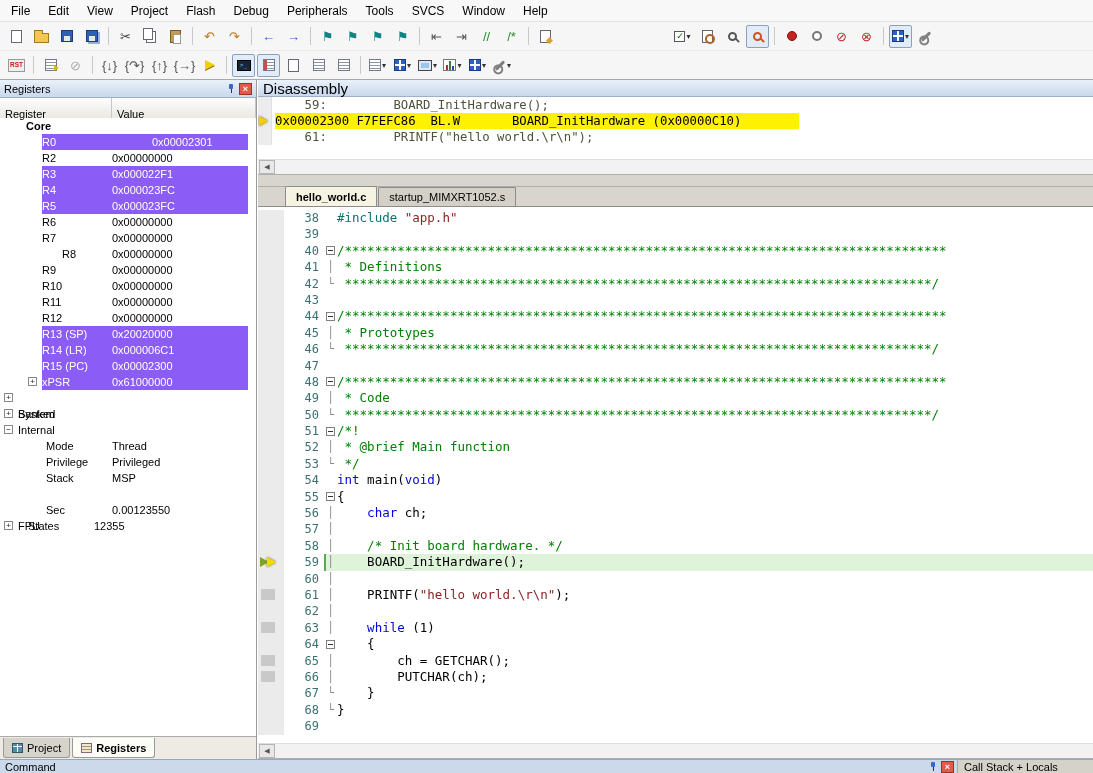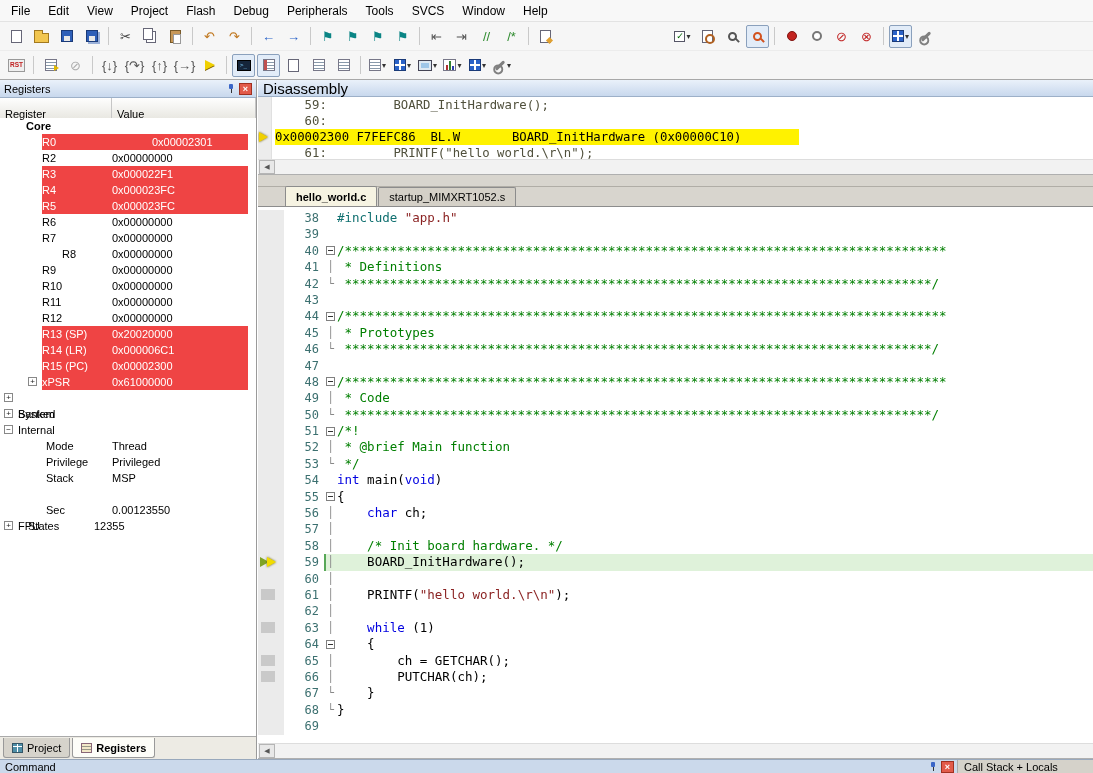--- a/index.html
+++ b/index.html
@@ -62,21 +62,21 @@
   .pin::after{content:"";position:absolute;left:4.5px;top:6px;width:1px;height:4px;background:#333}
   .closebox{width:13px;height:12px;background:#E25A4A;border:1px solid #A03020;color:#fff;font-size:9px;line-height:10px;text-align:center;font-weight:bold;display:inline-block}
   .closebox::before{content:"×"}
   .reg-head{display:flex;height:17px;font-size:11px;flex:none;border-bottom:1px solid #CFCFCF}
   .reg-head>div{background:linear-gradient(#FEFEFE,#E9E8E2);border-right:1px solid #C6C6C6;padding:10px 5px;white-space:nowrap}
   .reg-head .c0{width:112px;flex:none}
   .reg-head .c1{flex:1}
   .reg-tree{flex:1;overflow:hidden;padding-top:3px;position:relative}
   .reg-row{position:relative;height:16px;font-size:11px}
   .rowc{position:absolute;top:0;bottom:0;right:8px;display:flex;align-items:center;white-space:nowrap}
-  .reg-row.selected .rowc{background:#ef4444;color:#fff}
+  .reg-row.selected .rowc{background:#8b5cf6;color:#fff}
   .rvalue{position:absolute;white-space:nowrap}
   .exp{position:absolute;top:3px;width:9px;height:9px;border:1px solid #888;background:#fff;font-size:8px;line-height:7px;text-align:center;color:#222}
   .left-tabs{flex:none;height:23px;background:#EDEBE4;border-top:1px solid #AAA;display:flex;align-items:flex-start;padding:1px 3px 0}
   .ltab{height:20px;display:flex;align-items:center;gap:4px;padding:0 8px;border:1px solid #999;border-top:none;border-radius:0 0 3px 3px;background:#D6D3CB;font-size:11px;margin-right:2px}
   .ltab.active{background:#FDFDF8;font-weight:bold}
   .mini-grid{width:11px;height:10px;background:linear-gradient(#fff,#fff) 50% 0/1px 100% no-repeat,linear-gradient(#fff,#fff) 0 33%/100% 1px no-repeat,#4E8FA8;border:1px solid #356}
   .mini-list{width:11px;height:10px;border:1px solid #867;background:repeating-linear-gradient(#F2E8C8 0 2px,#998 2px 3px)}
 
   .right{position:absolute;left:258px;top:80px;right:0;bottom:14px;display:flex;flex-direction:column;background:#fff}
   .disasm-title{height:17px;background:linear-gradient(#EAF1FA,#C8D8ED);border-bottom:1px solid #9DB0C8;display:flex;align-items:center;padding:0 5px;font-size:15px;flex:none}
@@ -495,24 +495,20 @@
 <div class="right">
   <div class="disasm-title">
     <span>Disassembly</span>
   </div>
   <div class="disasm-body" id="disasm-body">
       <div class="drow">
         <div class="dmargin"></div>
         <div class="dtext src">    59:         BOARD_InitHardware();</div>
       </div>
       <div class="drow">
-        <div class="dmargin"></div>
-        <div class="dtext src">    60: </div>
-      </div>
-      <div class="drow">
         <div class="dmargin">
           <span class="dcur"></span>
         </div>
         <div class="dtext"><span class="dyellow">0x00002300 F7FEFC86  BL.W       BOARD_InitHardware (0x00000C10)</span></div>
       </div>
       <div class="drow">
         <div class="dmargin"></div>
         <div class="dtext src">    61:         PRINTF("hello world.\r\n");</div>
       </div>
     </div>

